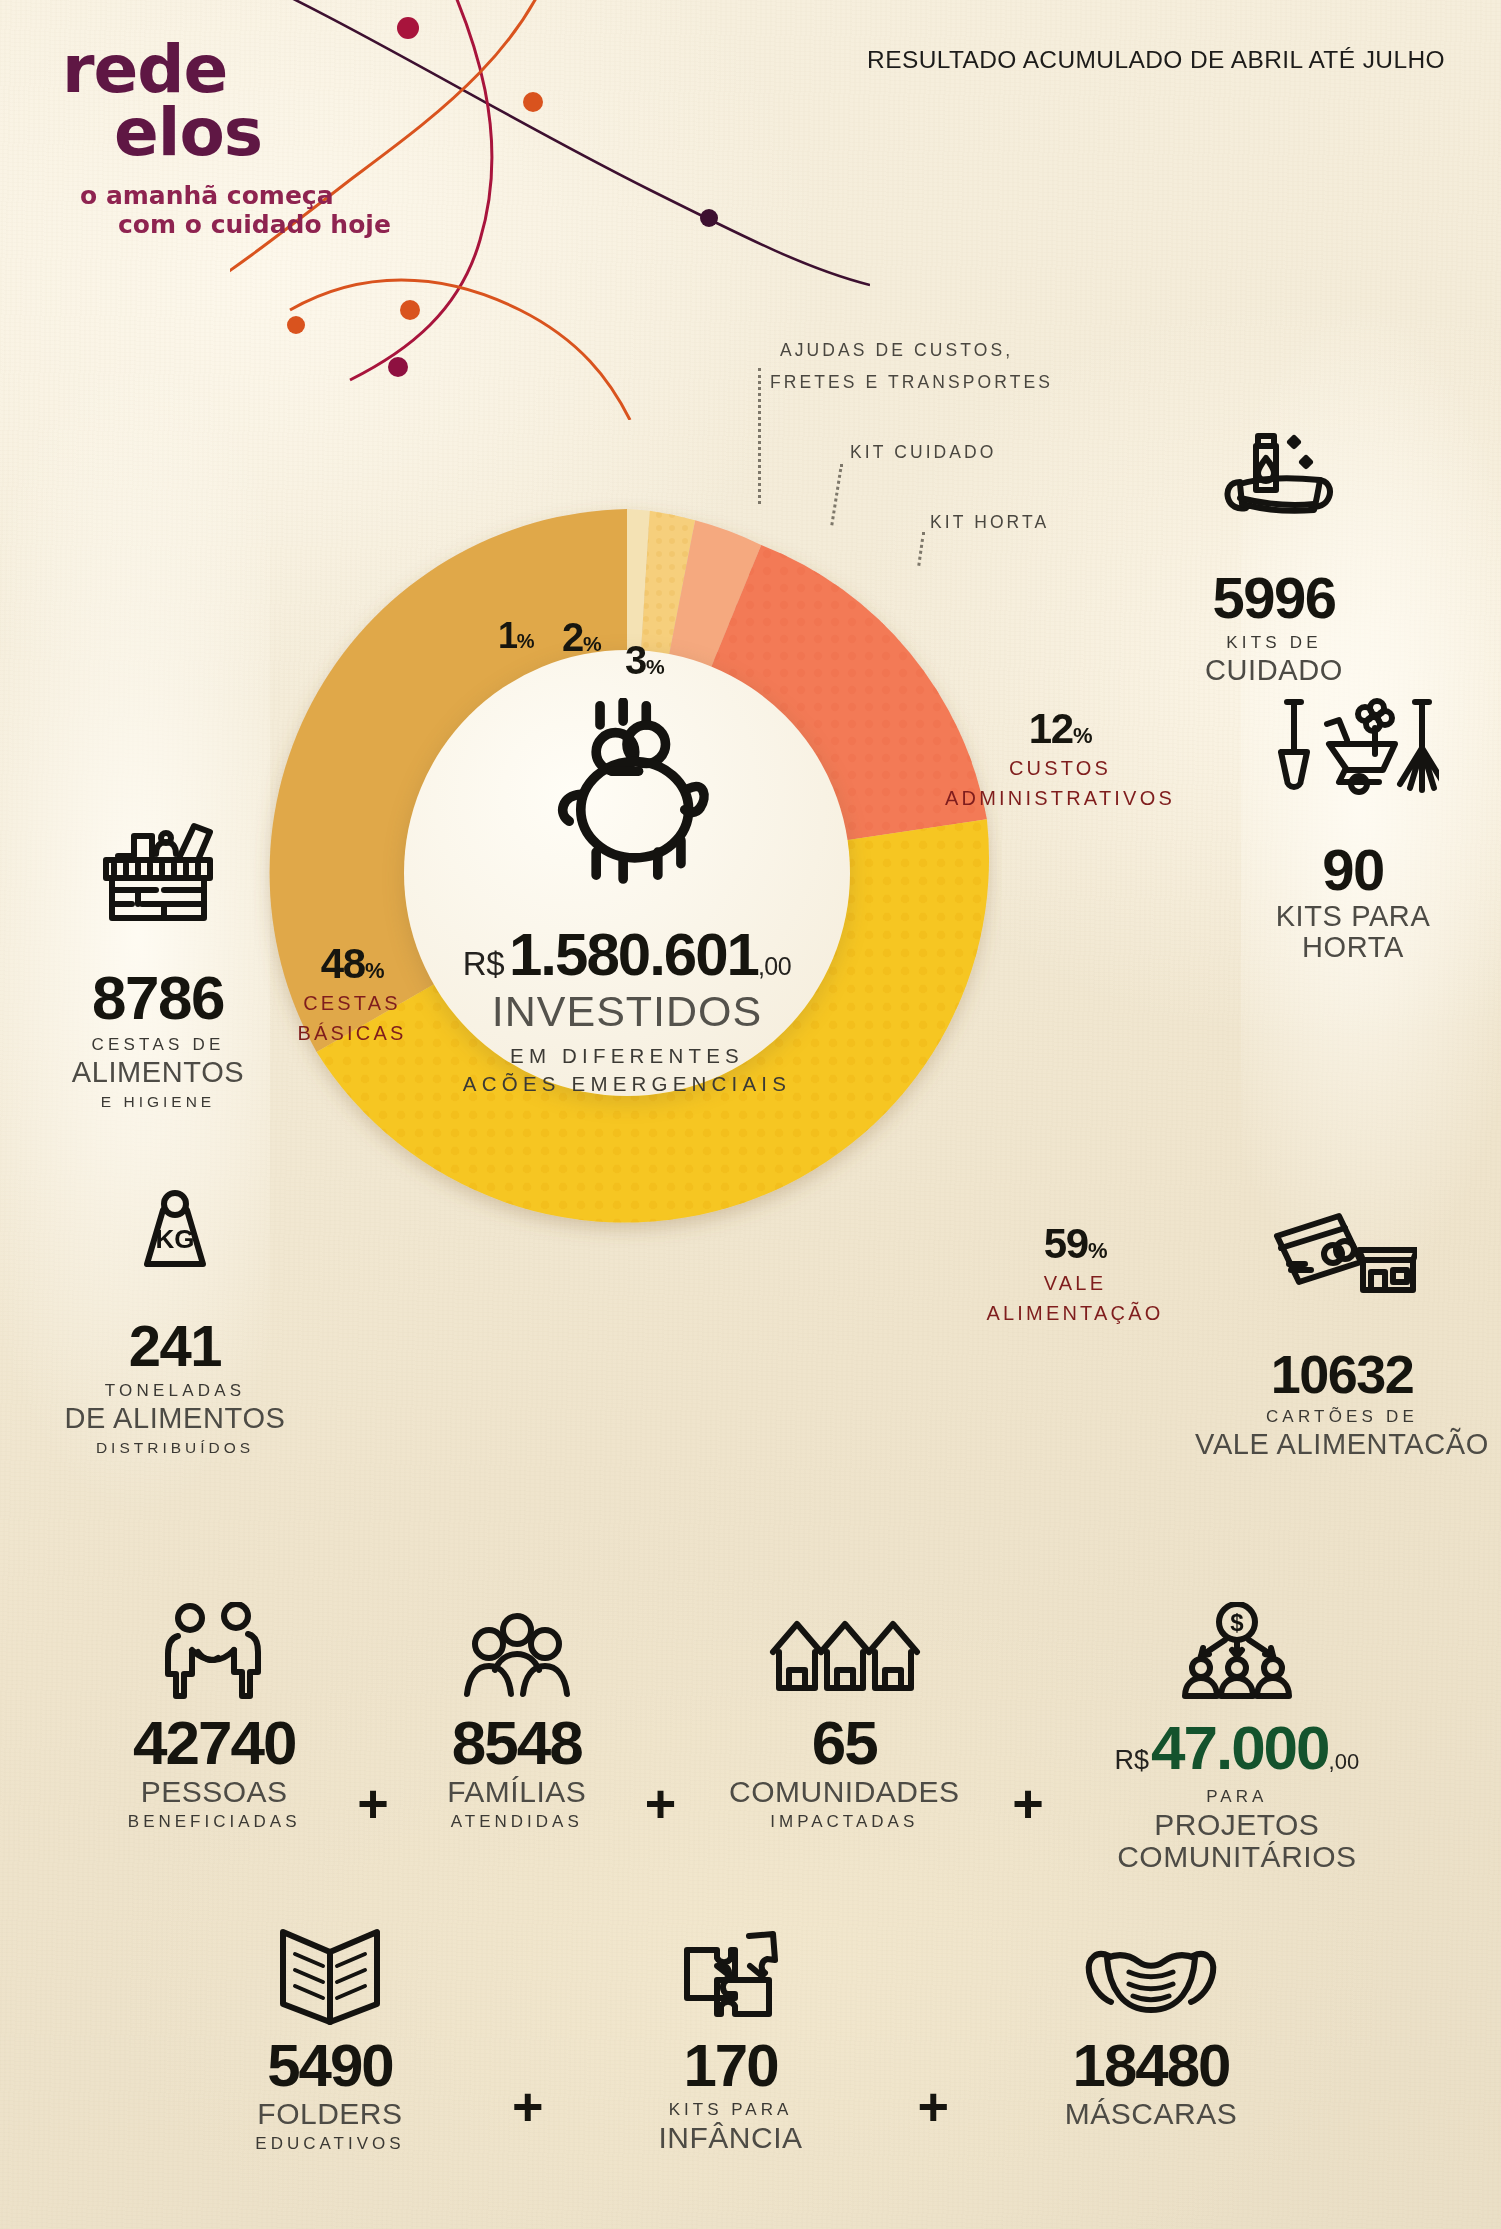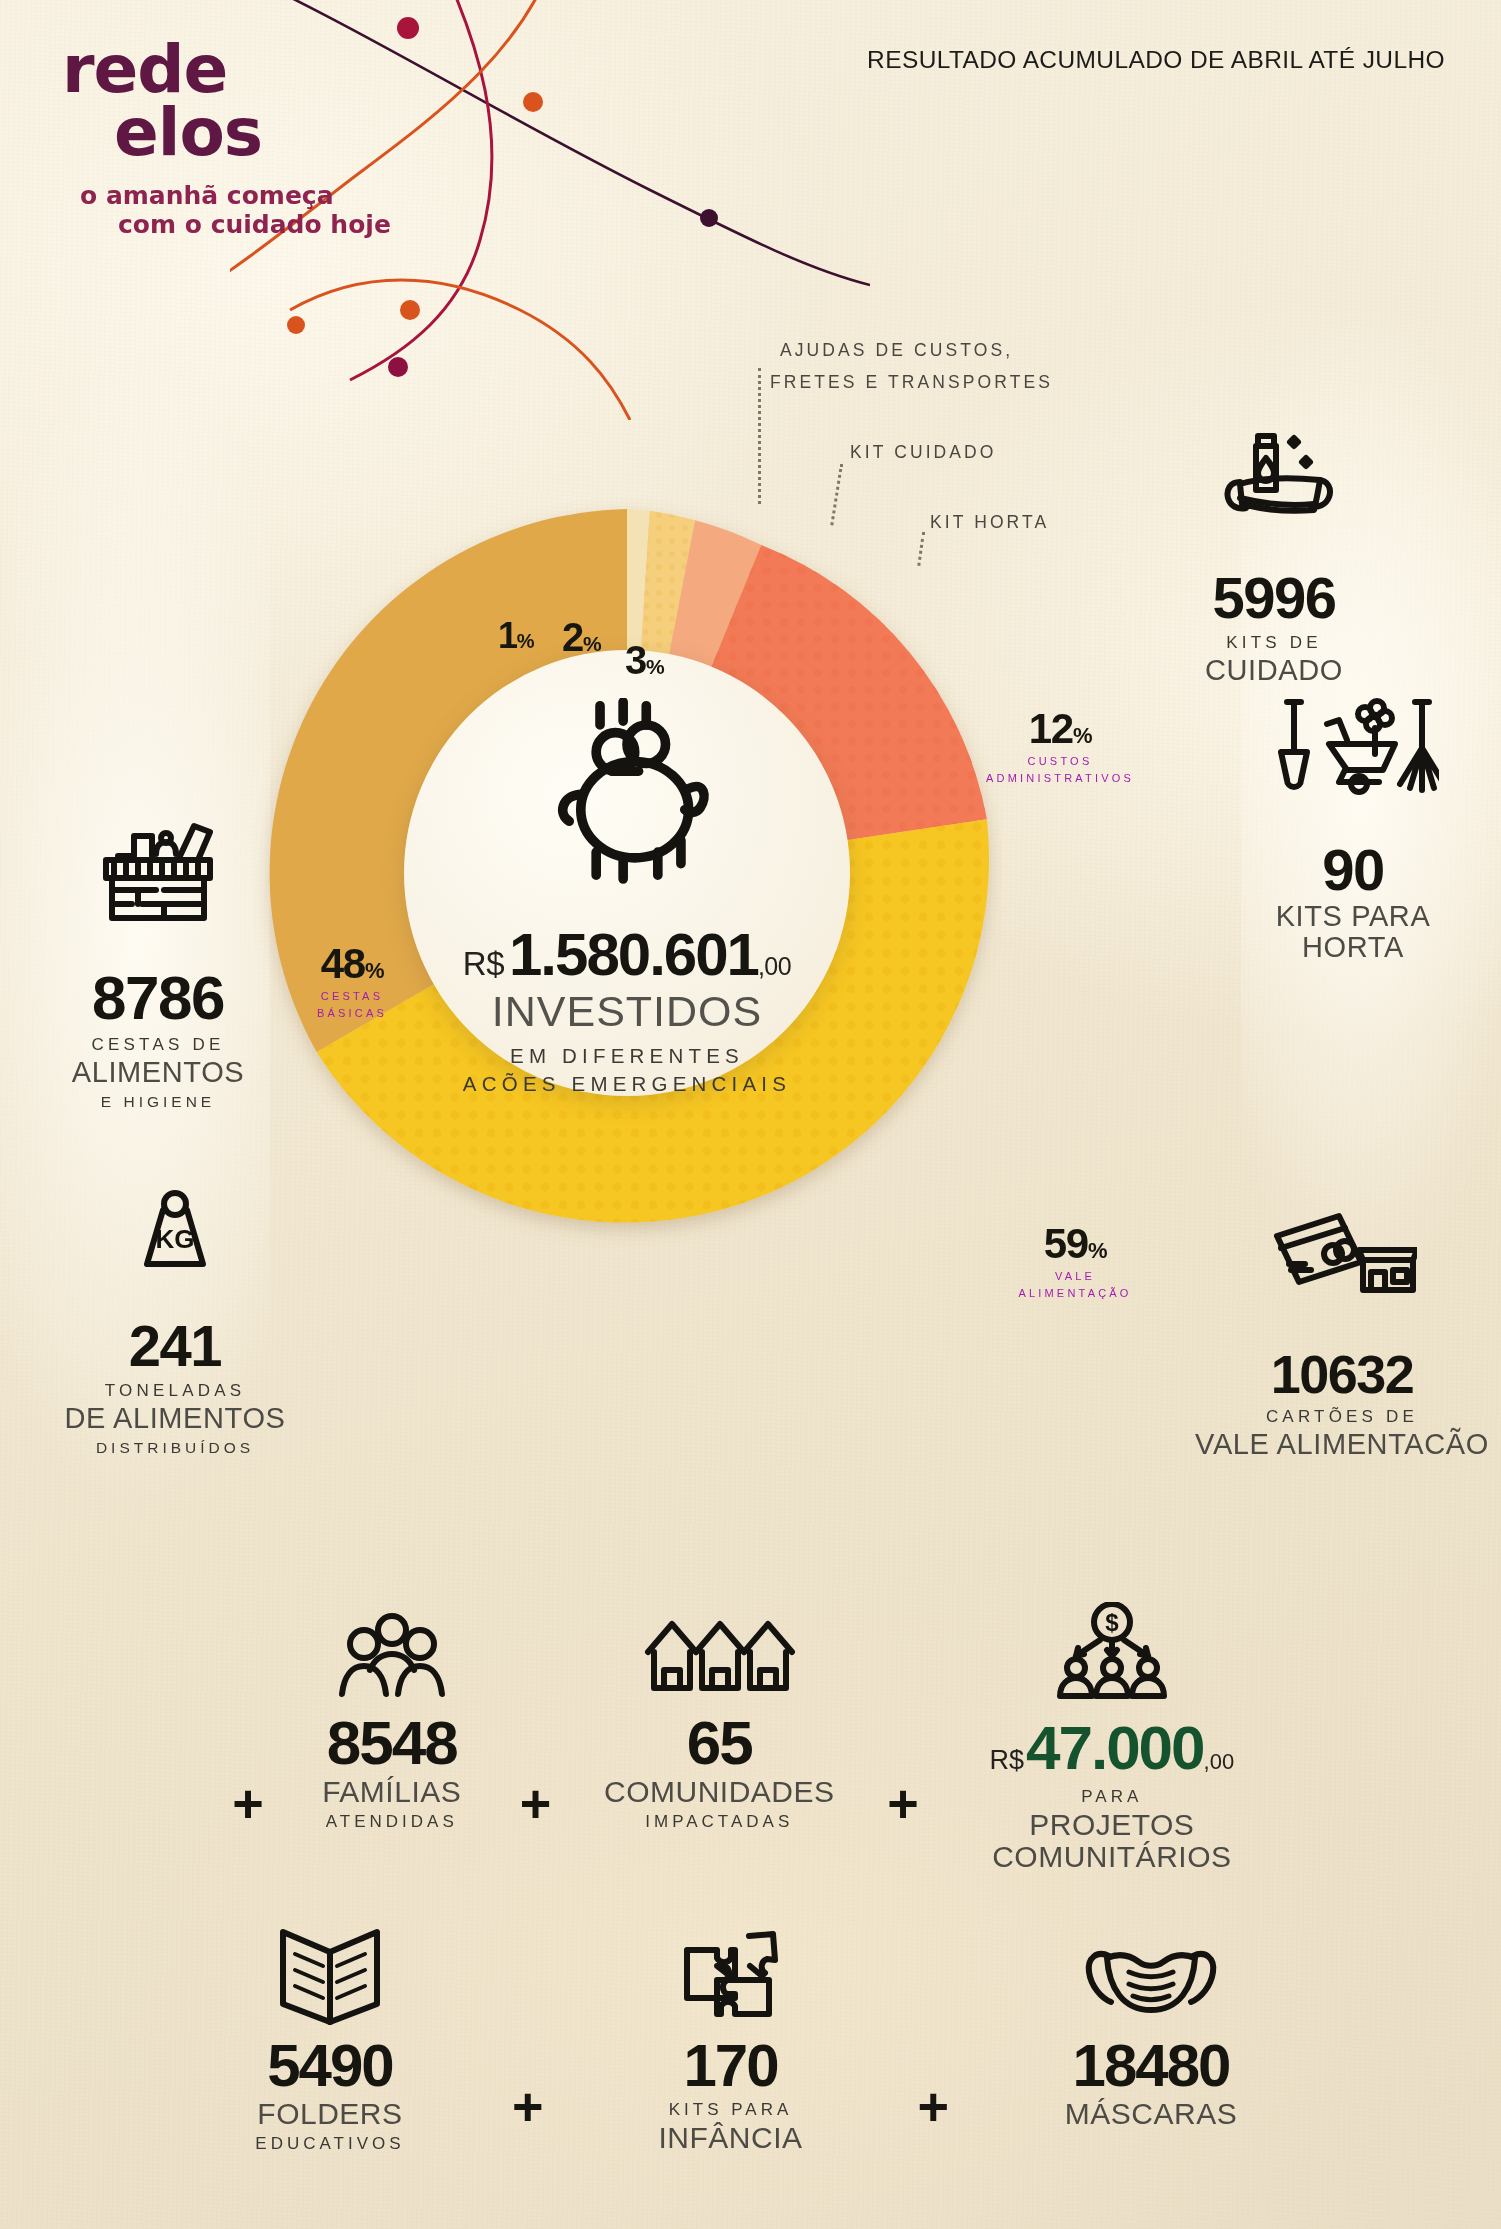--- a/index.html
+++ b/index.html
@@ -71,21 +71,21 @@
   .money-line { display: flex; align-items: baseline; margin-top: 14px; }
   .money-rs { font-size: 33px; font-weight: 400; color: #24221f; margin-right: 5px; letter-spacing:-.5px;}
   .money-big { font-size: 60px; font-weight: 700; color: #16150f; letter-spacing: -2px; }
   .money-cents { font-size: 25px; font-weight: 400; color: #24221f; letter-spacing: -.5px;}
   .inv { font-size: 43px; color: #54524c; font-weight: 400; letter-spacing: 1px; margin-top: -2px; }
   .inv-s1 { font-size: 20.5px; color: #3c3a35; letter-spacing: 5.2px; margin-top: 8px; }
   .inv-s2 { font-size: 20.5px; color: #3c3a35; letter-spacing: 5.2px; margin-top: 4px; }
 
   .seg-label { position: absolute; text-align: center; color: #17160f; }
   .seg-pct { font-weight: 700; letter-spacing: -1.2px; }
-  .seg-name { font-size: 11px; letter-spacing: 3.2px; line-height: 1.5; font-weight: 400; color:#a21caf; }
+  .seg-name { font-size: 20px; letter-spacing: 3.2px; line-height: 1.5; font-weight: 400; color:#7f1d1d; }
 
   .lab1 { left: 498px; top: 615px; }
   .lab2 { left: 562px; top: 615px; }
   .lab3 { left: 625px; top: 638px; }
   .lab12 { left: 940px; top: 705px; width: 240px; }
   .lab48 { left: 252px; top: 940px; width: 200px; }
   .lab34 { left: 960px; top: 1220px; width: 230px; }
 
   .callouts { position: absolute; left: 700px; top: 340px; }
   .co { position: absolute; font-size: 17.5px; letter-spacing: 3.1px; color: #4a4740; white-space: nowrap; }
@@ -346,20 +346,35 @@
     <path d="M104 66 h14 v18 h-14 Z"></path>
     <path d="M126 64 h14 v12 h-14 Z"></path>
   </svg>
     </div>
   <div class="num">10632</div>
   <div class="l-sm">CARTÕES DE</div>
   <div class="l-lg">VALE ALIMENTACÃO</div>
 </div>
 
 <div class="rowA">
+  <div class="cell" style="width:250px">
+    <div class="ico">
+        <svg class="lineico" width="120" height="100" viewBox="0 0 120 100">
+      <circle cx="36" cy="16" r="12"></circle>
+          <circle cx="82" cy="14" r="12"></circle>
+      <path d="M24 34 c-8 2 -10 10 -10 18 v20 h8 v22 h8 v-22 h8 v-22"></path>
+      <path d="M94 32 c8 2 10 10 10 18 v20 h-8 v24 h-8 v-24 h-8 v-22"></path>
+      <path d="M38 48 c6 6 14 10 22 10 c8 0 14 -4 20 -10"></path>
+      <path d="M44 50 c6 8 14 10 20 6"></path>
+    </svg>
+      </div>
+    <div class="num" style="font-size:62px">42740</div>
+    <div class="l1">PESSOAS</div>
+    <div class="l2">BENEFICIADAS</div>
+  </div>
 
   <div class="plus">+</div>
 
   <div class="cell" style="width:220px">
     <div class="ico">
         <svg class="lineico" width="120" height="92" viewBox="0 0 120 92">
       <circle cx="32" cy="34" r="14"></circle>
           <circle cx="60" cy="20" r="14"></circle>
           <circle cx="88" cy="34" r="14"></circle>
       <path d="M10 84 c2 -18 10 -28 22 -28 c12 0 20 10 22 28"></path>

